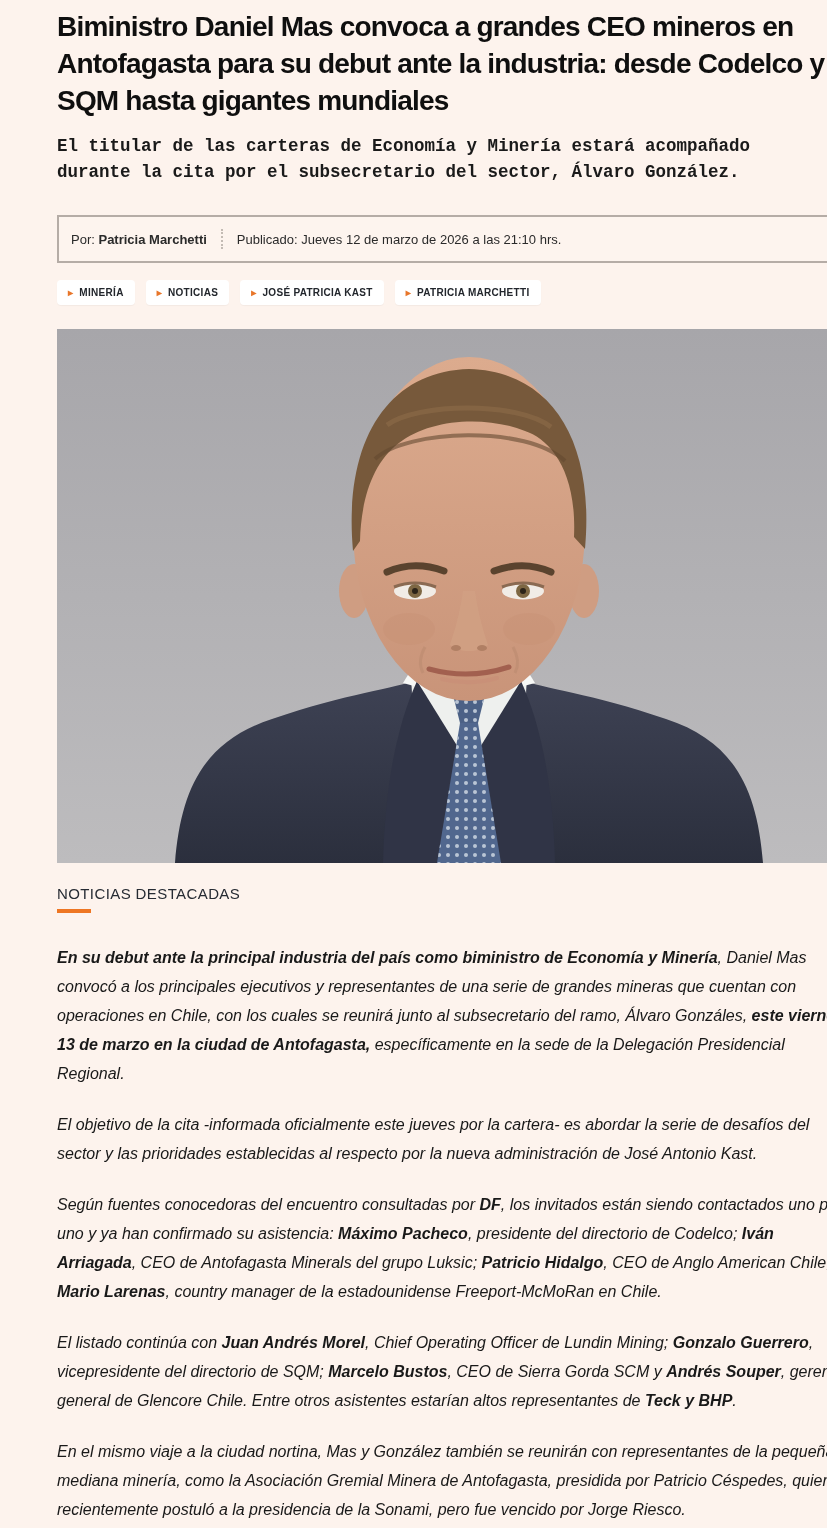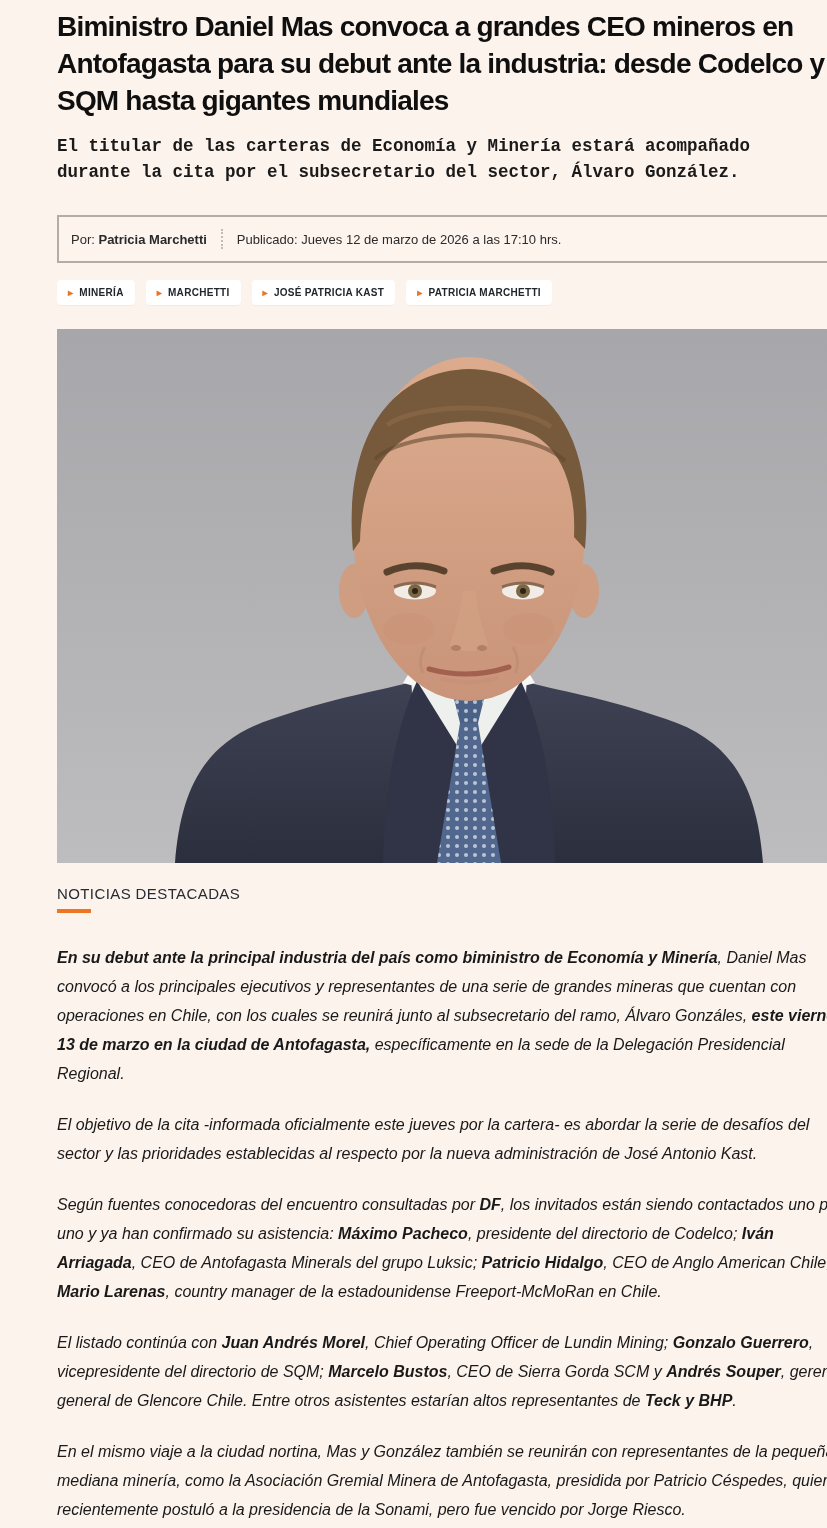--- a/index.html
+++ b/index.html
@@ -114,31 +114,31 @@
 
 <div class="container">
 
   <h1 class="headline">Biministro Daniel Mas convoca a grandes CEO mineros en Antofagasta para su debut ante la industria: desde Codelco y SQM hasta gigantes mundiales</h1>
 
   <p class="subheadline">El titular de las carteras de Economía y Minería estará acompañado durante la cita por el subsecretario del sector, Álvaro González.</p>
 
   <div class="byline-box">
     <span class="byline-author"><span>Por:</span>&nbsp;<b>Patricia Marchetti</b></span>
     <span class="byline-divider"></span>
-    <span class="byline-published">Publicado: Jueves 12 de marzo de 2026 a las 17:10 hrs.</span>
+    <span class="byline-published">Publicado: Jueves 12 de marzo de 2026 a las 21:10 hrs.</span>
   </div>
 
   <div class="tags" id="tag-list">
       <a class="tag">
         <span class="tag-arrow">▸</span>
         <span>MINERÍA</span>
       </a>
       <a class="tag">
         <span class="tag-arrow">▸</span>
-        <span>MARCHETTI</span>
+        <span>NOTICIAS</span>
       </a>
       <a class="tag">
         <span class="tag-arrow">▸</span>
         <span>JOSÉ PATRICIA KAST</span>
       </a>
       <a class="tag">
         <span class="tag-arrow">▸</span>
         <span>PATRICIA MARCHETTI</span>
       </a>
     </div>

